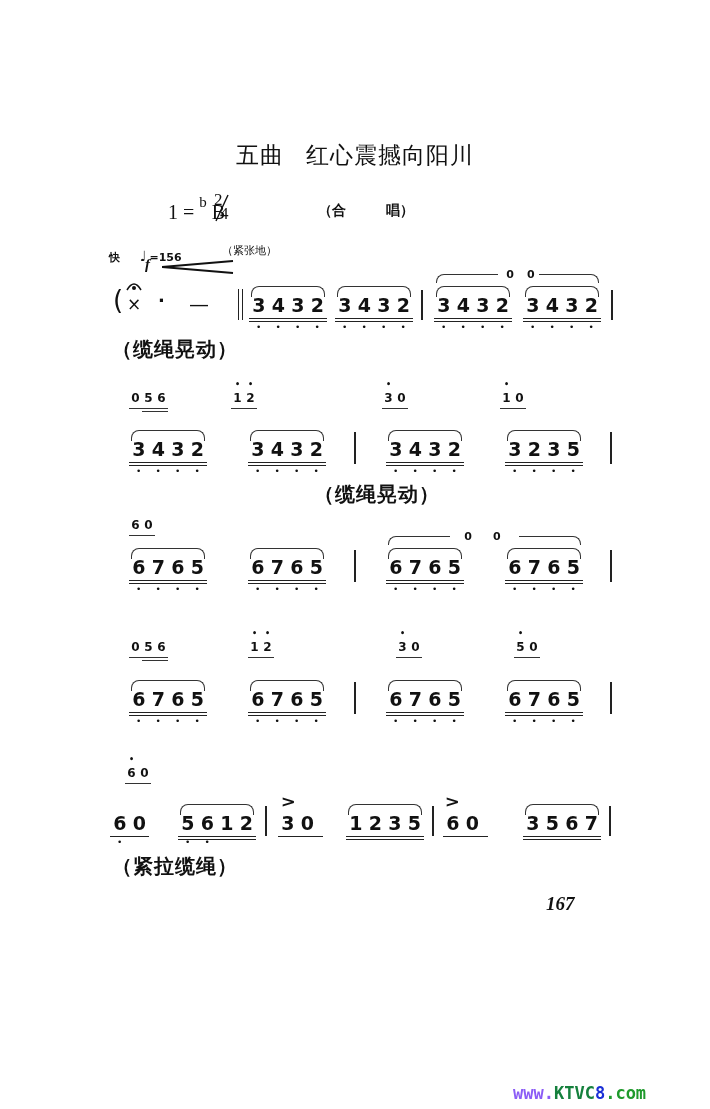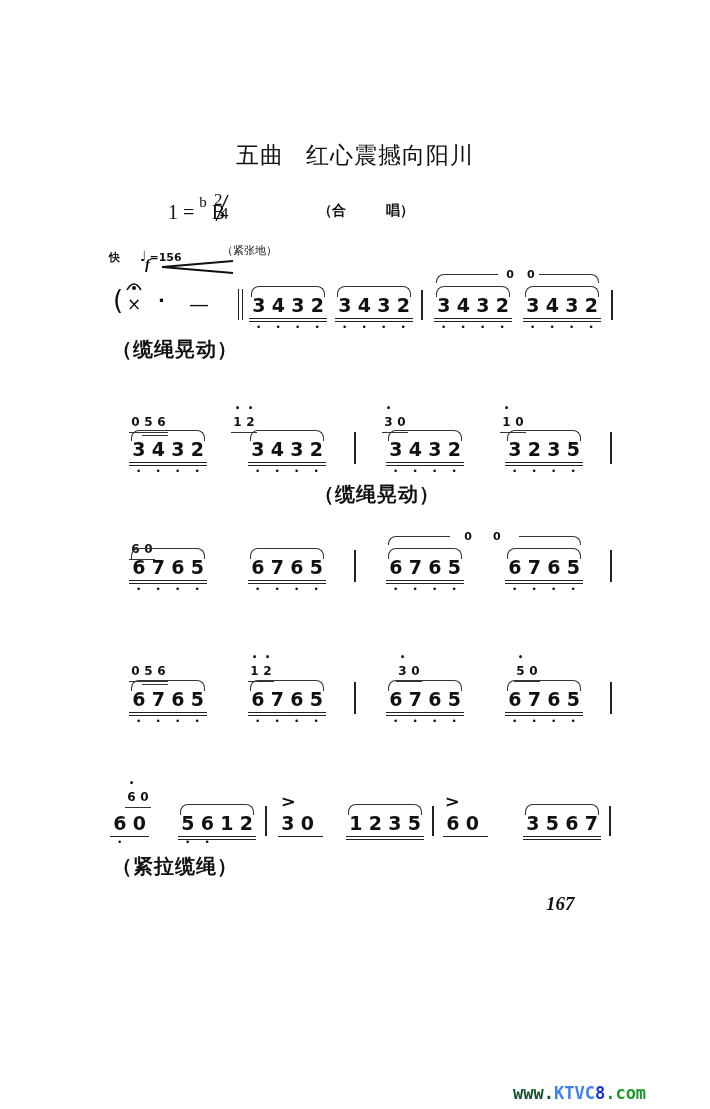--- a/index.html
+++ b/index.html
@@ -33,21 +33,21 @@
     .ul1, .ul2 { position: absolute; left: 0; right: 0; height: 1.2px; background: #222; }
     .ul1 { top: 24px; } .ul2 { top: 27px; }
     .dots { position: absolute; top: 30px; left: 0; display: flex; }
     .dots span { display: inline-block; width: 19.5px; text-align: center; font-size: 9px; line-height: 6px; }
     .slur {
       position: absolute; top: -8px; left: 2px; right: 2px; height: 10px;
       border: 1.3px solid #333; border-bottom: none; border-radius: 8px 8px 0 0;
     }
     .tie0 { position: absolute; top: -26px; font-size: 11px; font-weight: bold; }
 
-    .small { position: absolute; font-family: "DejaVu Sans", sans-serif; font-weight: bold; font-size: 12px; white-space: nowrap; margin-top: 24px; }
+    .small { position: absolute; font-family: "DejaVu Sans", sans-serif; font-weight: bold; font-size: 12px; white-space: nowrap; }
     .small span { display: inline-block; width: 13px; text-align: center; position: relative; }
     .small .ud::before { content: "•"; position: absolute; top: -11px; left: 0; right: 0; font-size: 8px; }
     .small .u1 { position: absolute; left: 0; right: 0; top: 17px; height: 1px; background: #333; }
     .small .u2 { position: absolute; top: 20px; height: 1px; background: #333; }
 
     .bar { position: absolute; width: 1.6px; background: #222; }
     .dblbar { position: absolute; width: 5px; border-left: 1.5px solid #222; border-right: 1.5px solid #222; box-sizing: border-box; }
     .accent { position: absolute; font-size: 15px; font-weight: bold; transform: scaleX(1.2); }
     .pagenum { left: 546px; top: 893px; font-family: "Liberation Serif", serif; font-style: italic; font-weight: bold; font-size: 19px; }
     .wm { left: 513px; top: 1083px; font-family: "DejaVu Sans Mono", monospace; font-size: 17px; font-weight: bold; letter-spacing: 0px; white-space: nowrap; }
@@ -500,14 +500,14 @@
   <div class="ul1"></div>
     <div class="ul2"></div>
 </div>
 <div class="bar" style="left:609px;top:806px;height:30px;"></div>
 
 <div class="abs stage" style="left:112px;top:853px;">（紧拉缆绳）</div>
 
 <div class="abs pagenum">167</div>
 
 <div class="abs wm">
-  <span style="color:#14532d">www.</span><span style="color:#3b82f6">KTVC</span><span style="color:#1a2fd6">8</span><span style="color:#1f9a2c">.com</span>
+  <span style="color:#8b5cf6">www.</span><span style="color:#15803d">KTVC</span><span style="color:#1a2fd6">8</span><span style="color:#1f9a2c">.com</span>
 </div>
 
 </body></html>

